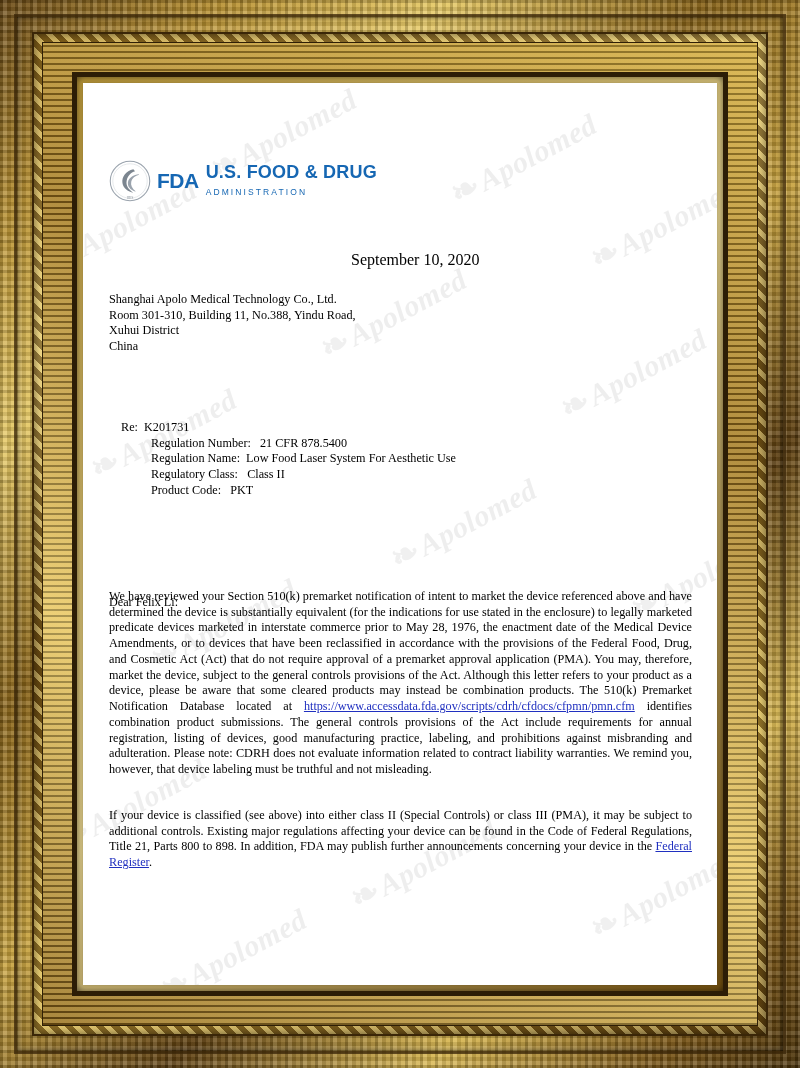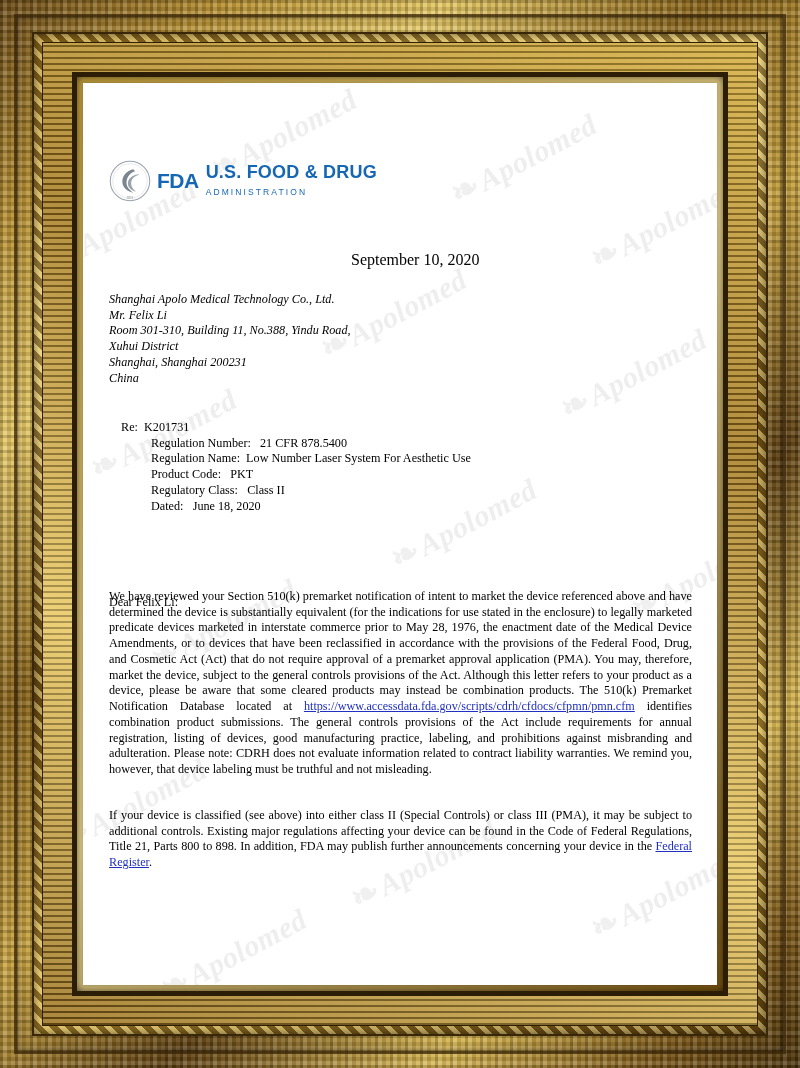--- a/index.html
+++ b/index.html
@@ -167,21 +167,21 @@
   #date-line {
     left: 268px;
     top: 167px;
     font-size: 16px;
   }
   #address-block {
     left: 26px;
     top: 209px;
     width: 420px;
   }
-  #address-block div { white-space: nowrap; font-style: italic; }
+  #address-block div { white-space: nowrap; }
 
   #re-block {
     left: 38px;
     top: 337px;
     width: 500px;
   }
   #re-line { margin-bottom: 0px; }
   .re-indent { padding-left: 30px; white-space: nowrap; }
 
   #salutation {
@@ -250,52 +250,46 @@
           <span class="fda-title">U.S. FOOD &amp; DRUG</span><br>
           <span class="fda-sub">ADMINISTRATION</span>
         </span>
       </div>
     </div>
 
     <div class="body-text" id="date-line">September 10, 2020</div>
 
     <div class="body-text" id="address-block">
       <div>Shanghai Apolo Medical Technology Co., Ltd.</div>
-      <div>Mr. Felix Li</div>
       <div>Room 301-310, Building 11, No.388, Yindu Road,</div>
       <div>Xuhui District</div>
-      <div>Shanghai, Shanghai 200231</div>
       <div>China</div>
     </div>
 
     <div class="body-text" id="re-block">
       <div id="re-line">
         <span>Re:</span>&nbsp;
         <span>K201731</span>
       </div>
       <div class="re-indent">
         <span>Regulation Number:</span>&nbsp;&nbsp;
         <span>21 CFR 878.5400</span>
       </div>
       <div class="re-indent">
         <span>Regulation Name:</span>&nbsp;
-        <span>Low Number Laser System For Aesthetic Use</span>
+        <span>Low Food Laser System For Aesthetic Use</span>
+      </div>
+      <div class="re-indent">
+        <span>Regulatory Class:</span>&nbsp;&nbsp;
+        <span>Class II</span>
       </div>
       <div class="re-indent">
         <span>Product Code:</span>&nbsp;&nbsp;
         <span>PKT</span>
       </div>
-      <div class="re-indent">
-        <span>Regulatory Class:</span>&nbsp;&nbsp;
-        <span>Class II</span>
-      </div>
-      <div class="re-indent">
-        <span>Dated:</span>&nbsp;&nbsp;
-        <span>June 18, 2020</span>
-      </div>
     </div>
 
     <div class="body-text" id="salutation">Dear Felix Li:</div>
 
     <div class="body-text" id="para-1">
       <span>We have reviewed your Section 510(k) premarket notification of intent to market the device referenced above and have determined the device is substantially equivalent (for the indications for use stated in the enclosure) to legally marketed predicate devices marketed in interstate commerce prior to May 28, 1976, the enactment date of the Medical Device Amendments, or to devices that have been reclassified in accordance with the provisions of the Federal Food, Drug, and Cosmetic Act (Act) that do not require approval of a premarket approval application (PMA). You may, therefore, market the device, subject to the general controls provisions of the Act. Although this letter refers to your product as a device, please be aware that some cleared products may instead be combination products. The 510(k) Premarket Notification Database located at </span><a class="doclink" href="#">https://www.accessdata.fda.gov/scripts/cdrh/cfdocs/cfpmn/pmn.cfm</a><span> identifies combination product submissions. The general controls provisions of the Act include requirements for annual registration, listing of devices, good manufacturing practice, labeling, and prohibitions against misbranding and adulteration. Please note:  CDRH does not evaluate information related to contract liability warranties. We remind you, however, that device labeling must be truthful and not misleading.</span>
     </div>
 
     <div class="body-text" id="para-2">
       <span>If your device is classified (see above) into either class II (Special Controls) or class III (PMA), it may be subject to additional controls. Existing major regulations affecting your device can be found in the Code of Federal Regulations, Title 21, Parts 800 to 898. In addition, FDA may publish further announcements concerning your device in the </span><a class="doclink" href="#">Federal Register</a><span>.</span>

